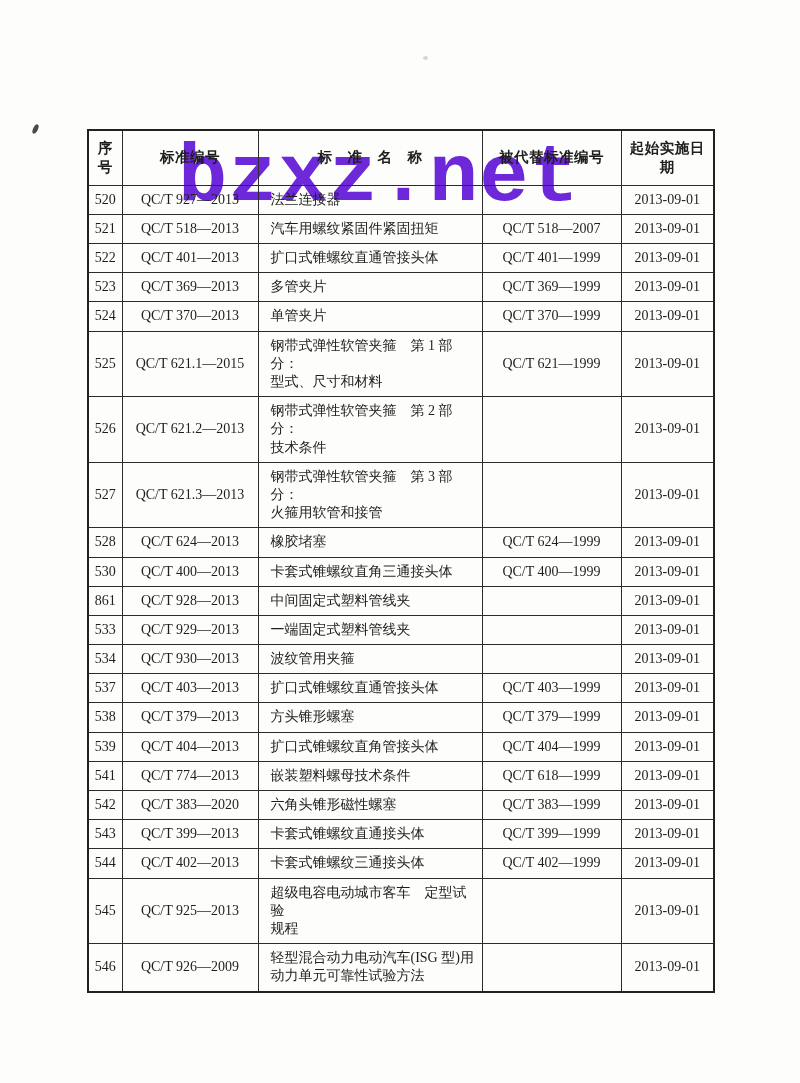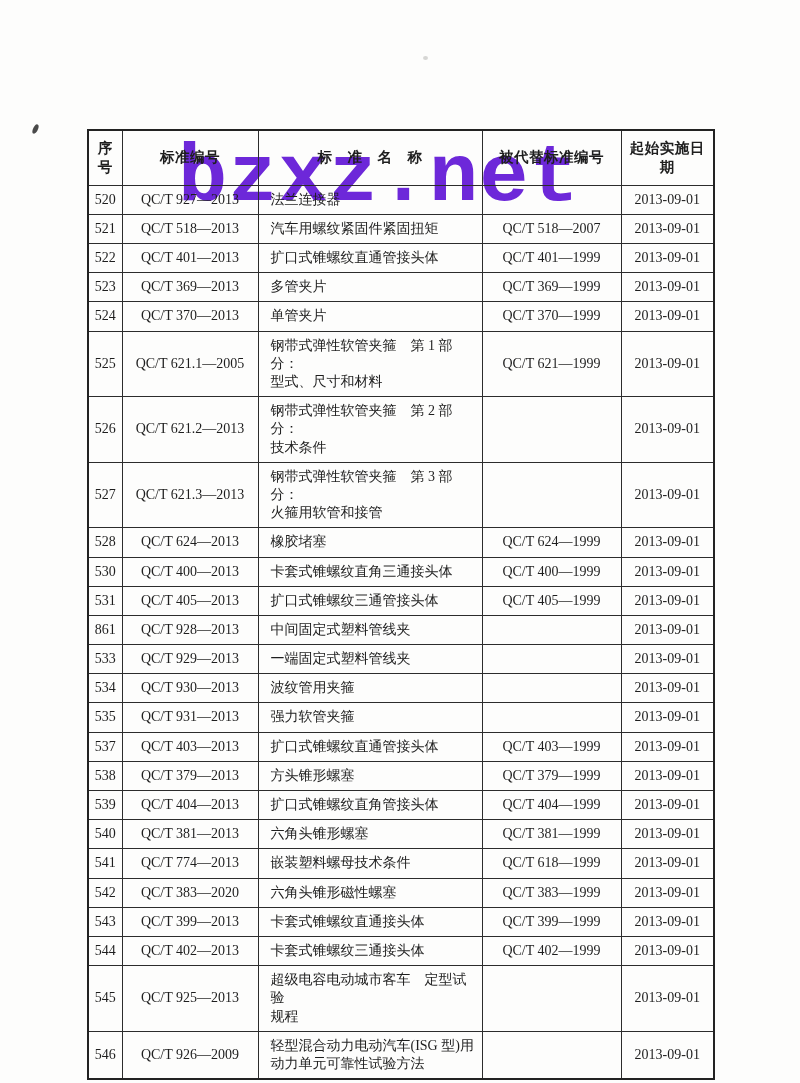--- a/index.html
+++ b/index.html
@@ -109,21 +109,21 @@
     </tr>
       <tr>
       <td class="cell-serial">524</td>
       <td class="cell-code">QC/T 370—2013</td>
       <td class="cell-name">单管夹片</td>
       <td class="cell-replaced">QC/T 370—1999</td>
       <td class="cell-date">2013-09-01</td>
     </tr>
       <tr>
       <td class="cell-serial">525</td>
-      <td class="cell-code">QC/T 621.1—2005</td>
+      <td class="cell-code">QC/T 621.1—2015</td>
       <td class="cell-name">钢带式弹性软管夹箍　第 1 部分：
 型式、尺寸和材料</td>
       <td class="cell-replaced">QC/T 621—1999</td>
       <td class="cell-date">2013-09-01</td>
     </tr>
       <tr>
       <td class="cell-serial">526</td>
       <td class="cell-code">QC/T 621.2—2013</td>
       <td class="cell-name">钢带式弹性软管夹箍　第 2 部分：
 技术条件</td>
@@ -146,51 +146,37 @@
       <td class="cell-date">2013-09-01</td>
     </tr>
       <tr>
       <td class="cell-serial">530</td>
       <td class="cell-code">QC/T 400—2013</td>
       <td class="cell-name">卡套式锥螺纹直角三通接头体</td>
       <td class="cell-replaced">QC/T 400—1999</td>
       <td class="cell-date">2013-09-01</td>
     </tr>
       <tr>
-      <td class="cell-serial">531</td>
-      <td class="cell-code">QC/T 405—2013</td>
-      <td class="cell-name">扩口式锥螺纹三通管接头体</td>
-      <td class="cell-replaced">QC/T 405—1999</td>
-      <td class="cell-date">2013-09-01</td>
-    </tr>
-      <tr>
       <td class="cell-serial">861</td>
       <td class="cell-code">QC/T 928—2013</td>
       <td class="cell-name">中间固定式塑料管线夹</td>
       <td class="cell-replaced"></td>
       <td class="cell-date">2013-09-01</td>
     </tr>
       <tr>
       <td class="cell-serial">533</td>
       <td class="cell-code">QC/T 929—2013</td>
       <td class="cell-name">一端固定式塑料管线夹</td>
       <td class="cell-replaced"></td>
       <td class="cell-date">2013-09-01</td>
     </tr>
       <tr>
       <td class="cell-serial">534</td>
       <td class="cell-code">QC/T 930—2013</td>
       <td class="cell-name">波纹管用夹箍</td>
-      <td class="cell-replaced"></td>
-      <td class="cell-date">2013-09-01</td>
-    </tr>
-      <tr>
-      <td class="cell-serial">535</td>
-      <td class="cell-code">QC/T 931—2013</td>
-      <td class="cell-name">强力软管夹箍</td>
       <td class="cell-replaced"></td>
       <td class="cell-date">2013-09-01</td>
     </tr>
       <tr>
       <td class="cell-serial">537</td>
       <td class="cell-code">QC/T 403—2013</td>
       <td class="cell-name">扩口式锥螺纹直通管接头体</td>
       <td class="cell-replaced">QC/T 403—1999</td>
       <td class="cell-date">2013-09-01</td>
     </tr>
@@ -202,27 +188,20 @@
       <td class="cell-date">2013-09-01</td>
     </tr>
       <tr>
       <td class="cell-serial">539</td>
       <td class="cell-code">QC/T 404—2013</td>
       <td class="cell-name">扩口式锥螺纹直角管接头体</td>
       <td class="cell-replaced">QC/T 404—1999</td>
       <td class="cell-date">2013-09-01</td>
     </tr>
       <tr>
-      <td class="cell-serial">540</td>
-      <td class="cell-code">QC/T 381—2013</td>
-      <td class="cell-name">六角头锥形螺塞</td>
-      <td class="cell-replaced">QC/T 381—1999</td>
-      <td class="cell-date">2013-09-01</td>
-    </tr>
-      <tr>
       <td class="cell-serial">541</td>
       <td class="cell-code">QC/T 774—2013</td>
       <td class="cell-name">嵌装塑料螺母技术条件</td>
       <td class="cell-replaced">QC/T 618—1999</td>
       <td class="cell-date">2013-09-01</td>
     </tr>
       <tr>
       <td class="cell-serial">542</td>
       <td class="cell-code">QC/T 383—2020</td>
       <td class="cell-name">六角头锥形磁性螺塞</td>

